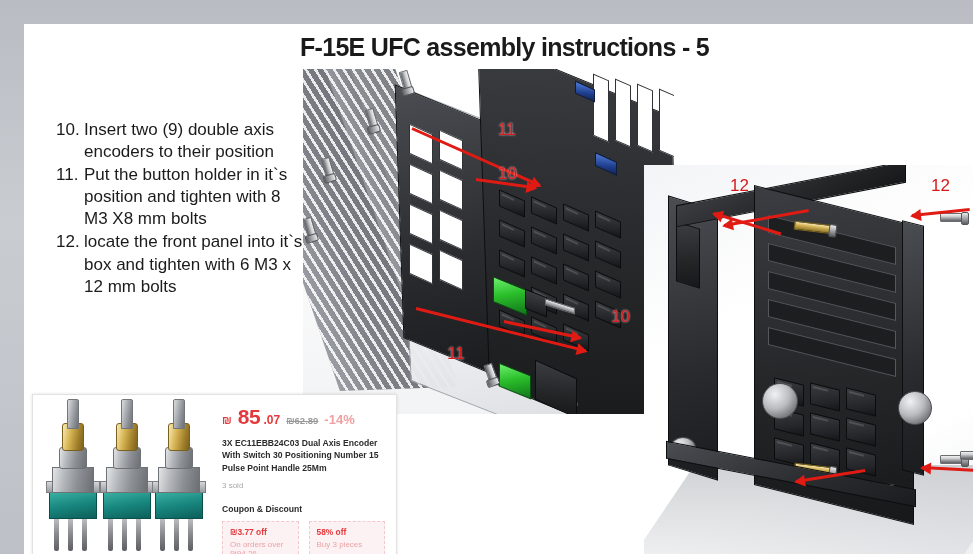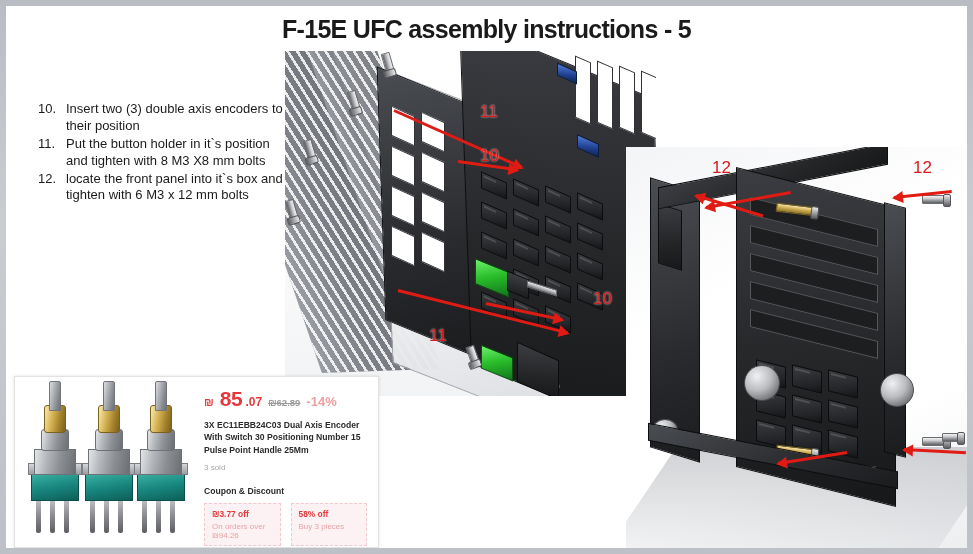--- a/index.html
+++ b/index.html
@@ -6,21 +6,21 @@
   html, body {
     width: 973px; height: 554px;
     background: #ffffff;
     font-family: "Liberation Sans", sans-serif;
     overflow: hidden;
   }
   #slide {
     position: relative;
     width: 973px; height: 554px;
     background: linear-gradient(180deg,#b9bcc2 0%,#c9ccd1 40%,#bdc0c6 100%);
-    padding: 6px;
+    padding: 24px;
   }
   #canvas {
     position: relative;
     width: 961px; height: 542px;
     background: #ffffff;
     overflow: hidden;
   }
 
   
   #title {
@@ -34,21 +34,21 @@
     z-index: 40;
   }
 
   
   #instructions {
     position: absolute; left: 32px; top: 95px; width: 250px;
     z-index: 40;
   }
   .ins-item {
     display: flex;
-    font-size: 13px;
+    font-size: 17px;
     line-height: 1.30;
     color: #1b1b1b;
     margin-bottom: 1px;
   }
   .ins-num { width: 28px; flex: 0 0 28px; text-align: left; }
   .ins-text { flex: 1; }
 
   
   .cad {
     position: absolute;
@@ -443,21 +443,21 @@
     <div class="arrow rev" style="left:888px;top:190px;width:58px;transform:rotate(-6deg);"></div>
     <div class="calllabel" style="left:907px;top:152px;">12</div>
 
     <div class="arrow rev" style="left:700px;top:200px;width:86px;transform:rotate(-10deg);"></div>
     <div class="arrow rev" style="left:772px;top:456px;width:70px;transform:rotate(-9deg);"></div>
     <div class="arrow rev" style="left:898px;top:442px;width:62px;transform:rotate(3deg);"></div>
 
     <div id="instructions">
       <div class="ins-item">
         <span class="ins-num">10.</span>
-        <span class="ins-text">Insert two (3) double axis encoders to their position</span>
+        <span class="ins-text">Insert two (9) double axis encoders to their position</span>
       </div>
       <div class="ins-item">
         <span class="ins-num">11.</span>
         <span class="ins-text">Put the button holder in it`s position and tighten with 8 M3 X8 mm bolts</span>
       </div>
       <div class="ins-item">
         <span class="ins-num">12.</span>
         <span class="ins-text">locate the front panel into it`s box and tighten with 6 M3 x 12 mm bolts</span>
       </div>
     </div>

